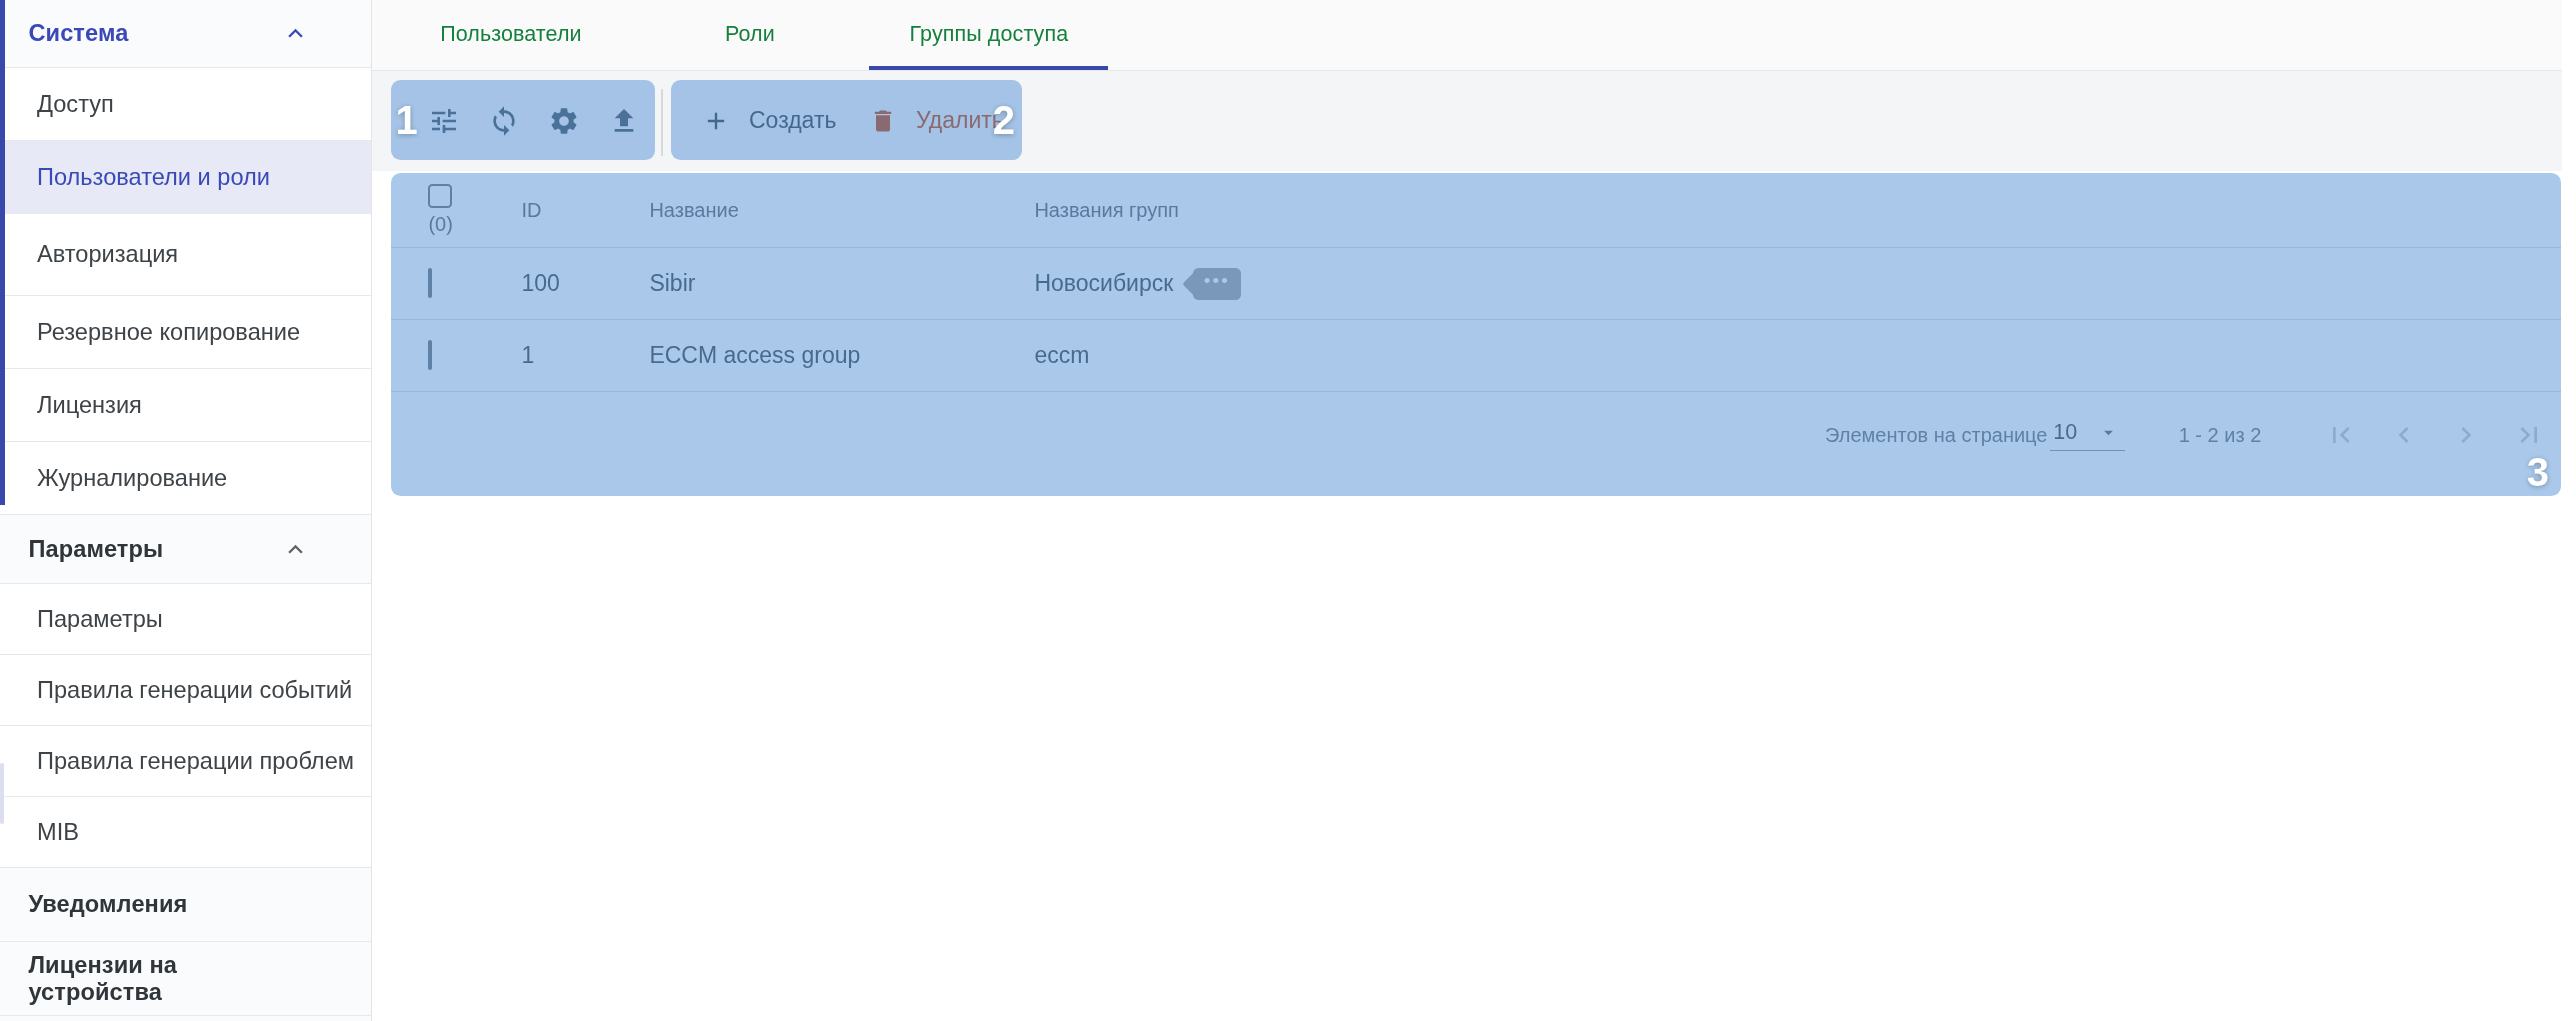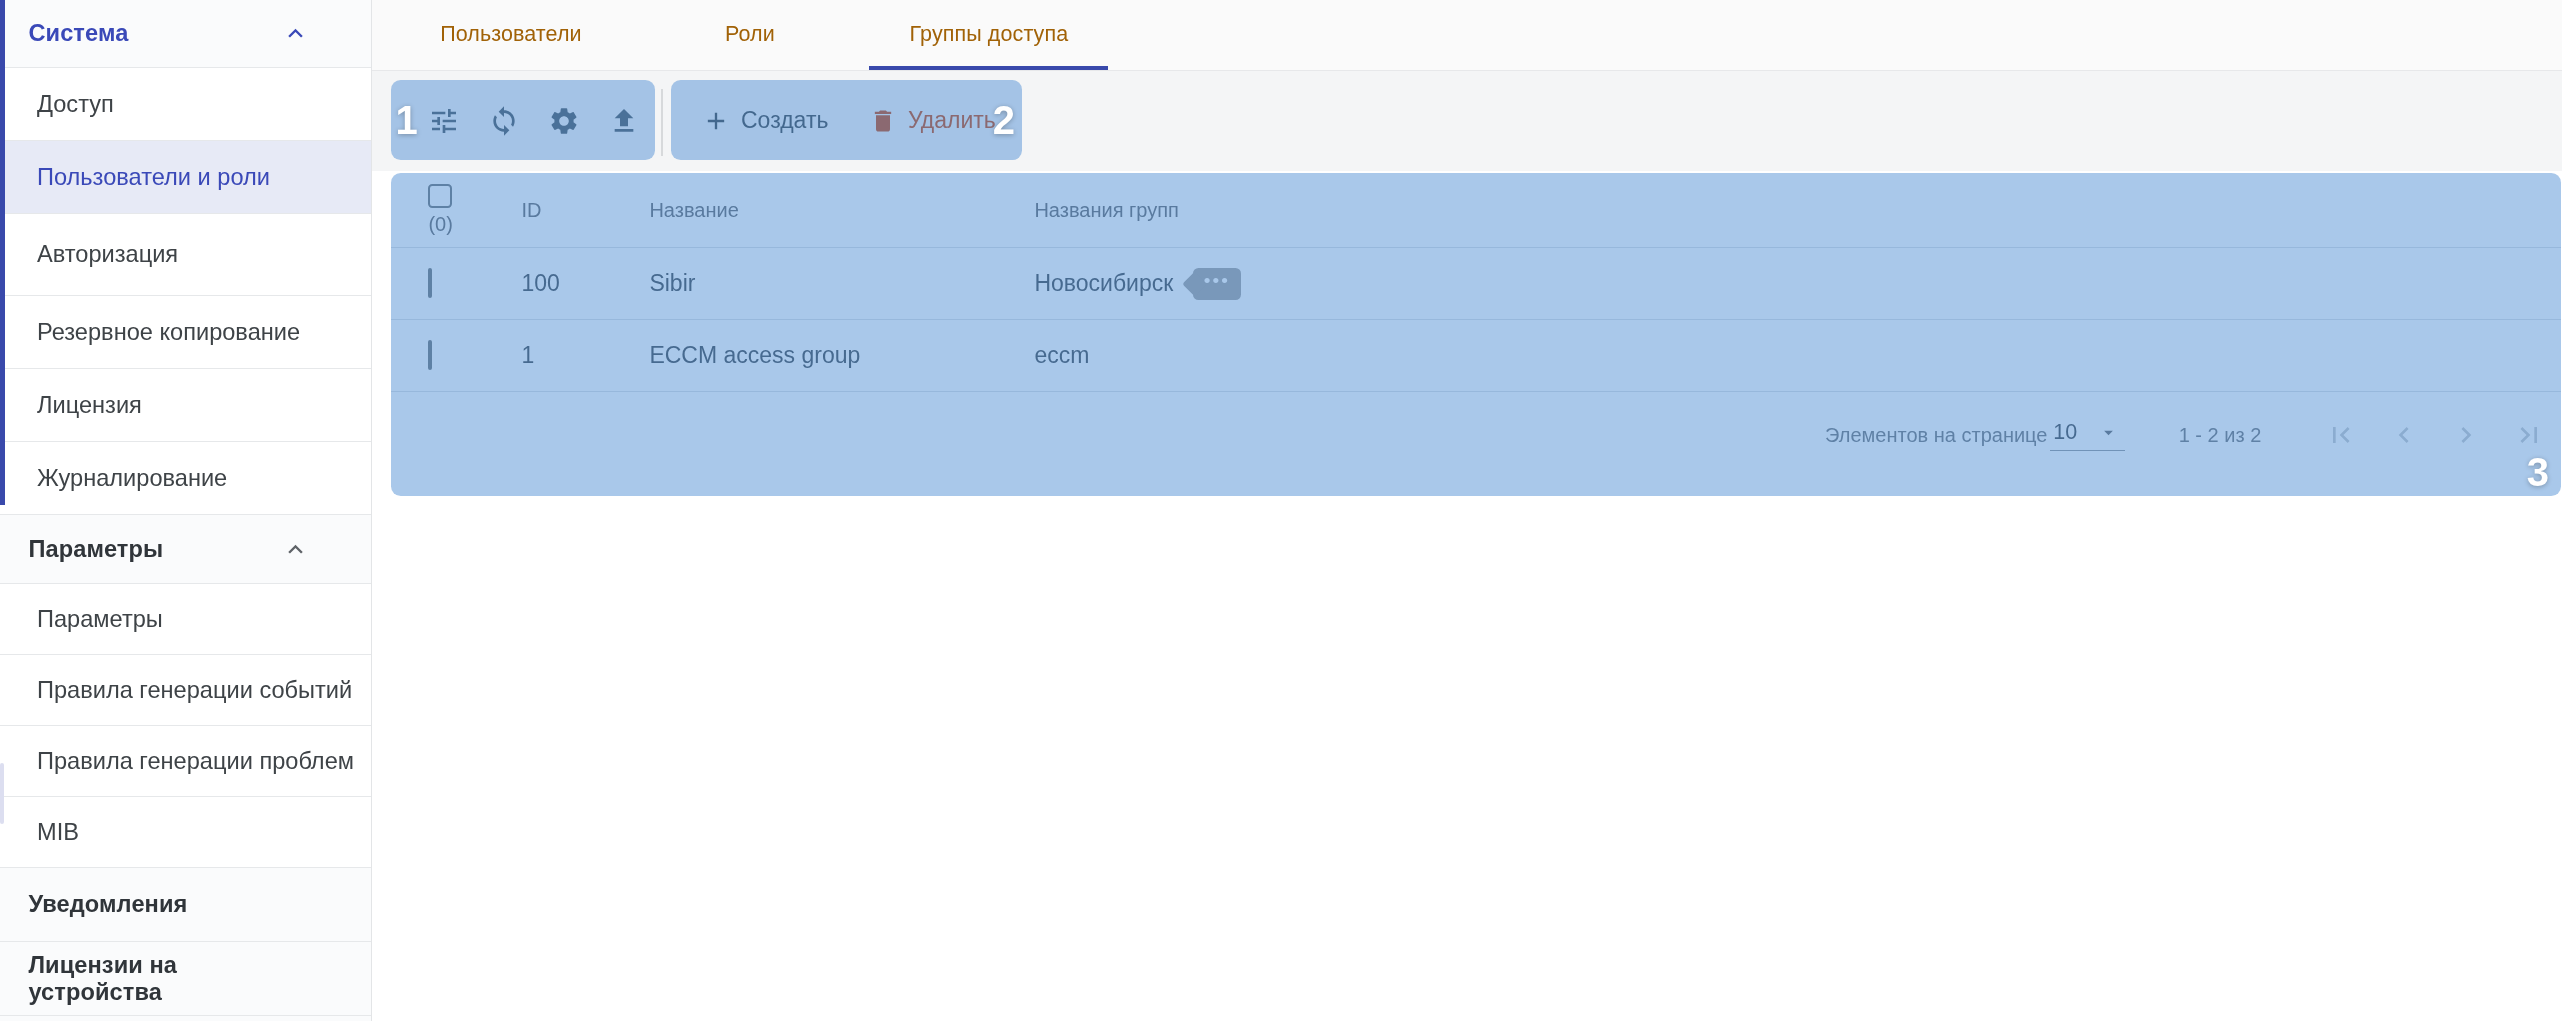--- a/index.html
+++ b/index.html
@@ -23,30 +23,30 @@
   .nav-section.indigo .chev { color:#3a49b8; }
   .nav-section .chev { color:#5f6368; }
   .sidebar-filler { flex:1; background:#fafbfc; }
 
   
   .main { position:absolute; left:372px; top:0; width:2204px; height:1022px; background:#fff; }
 
   .tabbar { position:absolute; left:0; top:0; width:2190px; height:71px; background:#fafafa;
             border-bottom:1.4px solid #e7e8ea; display:flex; padding-left:19.4px; }
   .tab { width:239px; height:69px; display:flex; align-items:center; justify-content:center;
-         font-size:21.5px; color:#a16207; position:relative; letter-spacing:0.1px; }
+         font-size:21.5px; color:#15803d; position:relative; letter-spacing:0.1px; }
   .tab.active::after { content:""; position:absolute; left:0; right:0; bottom:-1.4px; height:4.9px; background:#3949ab; }
 
   .toolbar { position:absolute; left:0; top:71px; width:2190px; height:100px; background:#f4f5f6; }
   .tb-group1 { position:absolute; left:19.4px; top:9.7px; width:264px; height:80px;
                display:flex; align-items:center; gap:28px; padding-left:37px; }
   .icon-btn { width:32px; height:32px; color:#41505c; flex:none; }
   .icon-btn svg { width:32px; height:32px; display:block; }
   .tb-divider { position:absolute; left:289px; top:18px; width:2.1px; height:67px; background:#d7d9db; }
-  .btn { position:absolute; top:9.7px; height:80px; display:flex; align-items:center; gap:11px;
+  .btn { position:absolute; top:9.7px; height:80px; display:flex; align-items:center; gap:19px;
          font-size:23px; font-weight:500;text-align:right; }
   .btn svg { width:28px; height:28px; display:block; }
   .btn-create { left:330px; color:#333e46; }
   .btn-delete { left:497px; color:#c2410c; }
 
   
   .data-table { position:absolute; left:19.4px; top:173px; width:2170px; }
   .thead { height:75px; display:flex; align-items:center; border-bottom:1.4px solid #dadee2;
            font-size:20px; color:#5f6368; }
   .trow { height:72px; display:flex; align-items:center; border-bottom:1.4px solid #dadee2;

